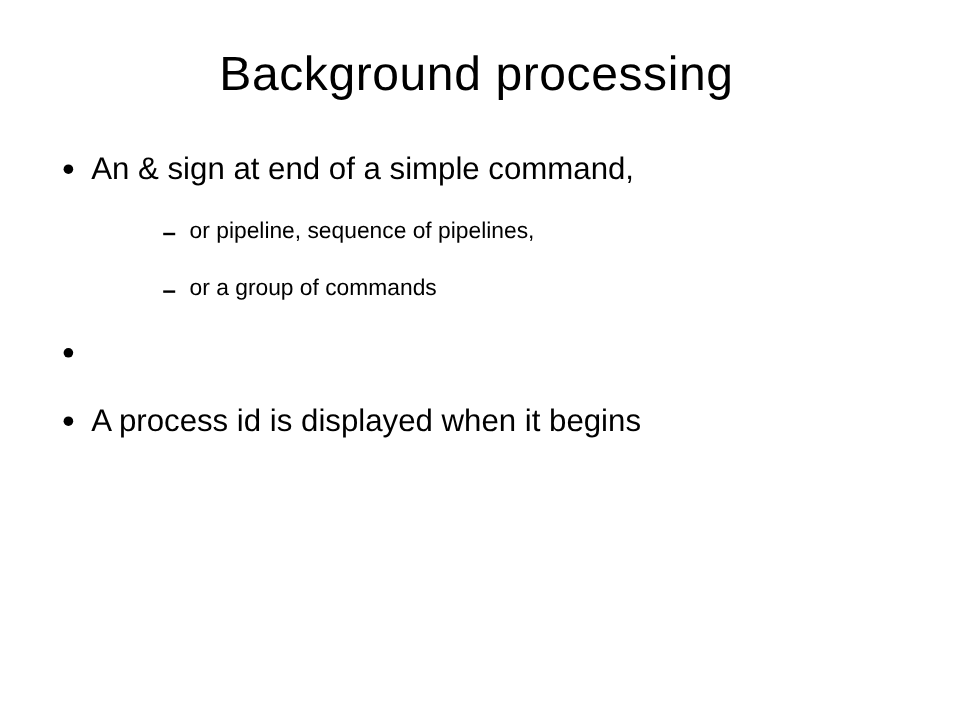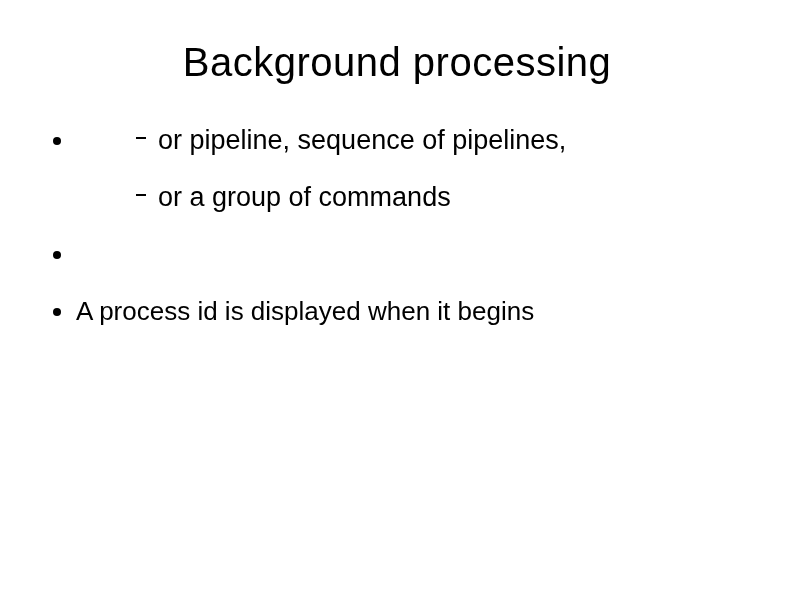--- a/index.html
+++ b/index.html
@@ -20,21 +20,21 @@
       list-style: disc;
       padding-left: 46px;
       font-size: 26px;
     }
     ul.top > li {
       margin-bottom: 26px;
     }
     ul.sub {
       list-style: none;
       padding-left: 60px;
-      font-size: 27px;
+      font-size: 19px;
       margin-top: 26px;
     }
     ul.sub > li {
       position: relative;
       margin-bottom: 26px;
       padding-left: 22px;
     }
     ul.sub > li::before {
       content: "";
       position: absolute;
@@ -44,20 +44,21 @@
       height: 2px;
       background: #000;
     }
   </style>
 </head>
 <body>
 
 <h1 class="title">Background processing</h1>
 <ul class="top">
   <li>
+    <span>An &amp; sign at end of a simple command,</span>
     <ul class="sub">
       <li>or pipeline, sequence of pipelines,</li>
       <li>or a group of commands</li>
     </ul>
   </li>
   <li>
   </li>
   <li>
     <span>A process id is displayed when it begins</span>
   </li>

